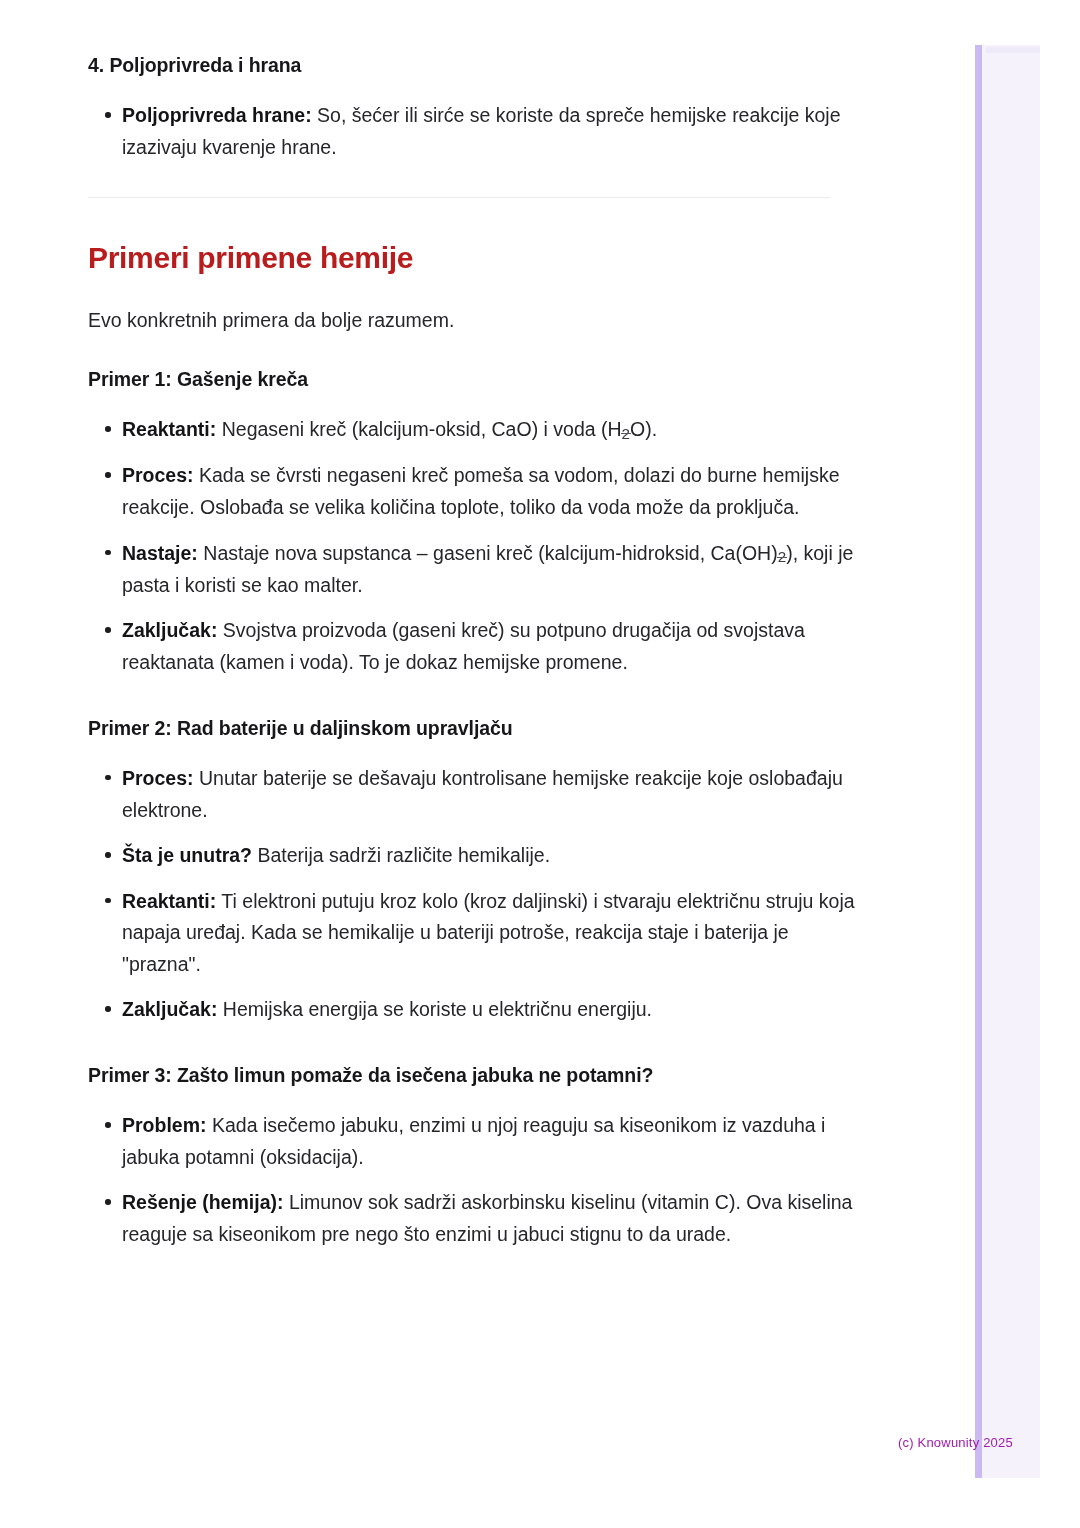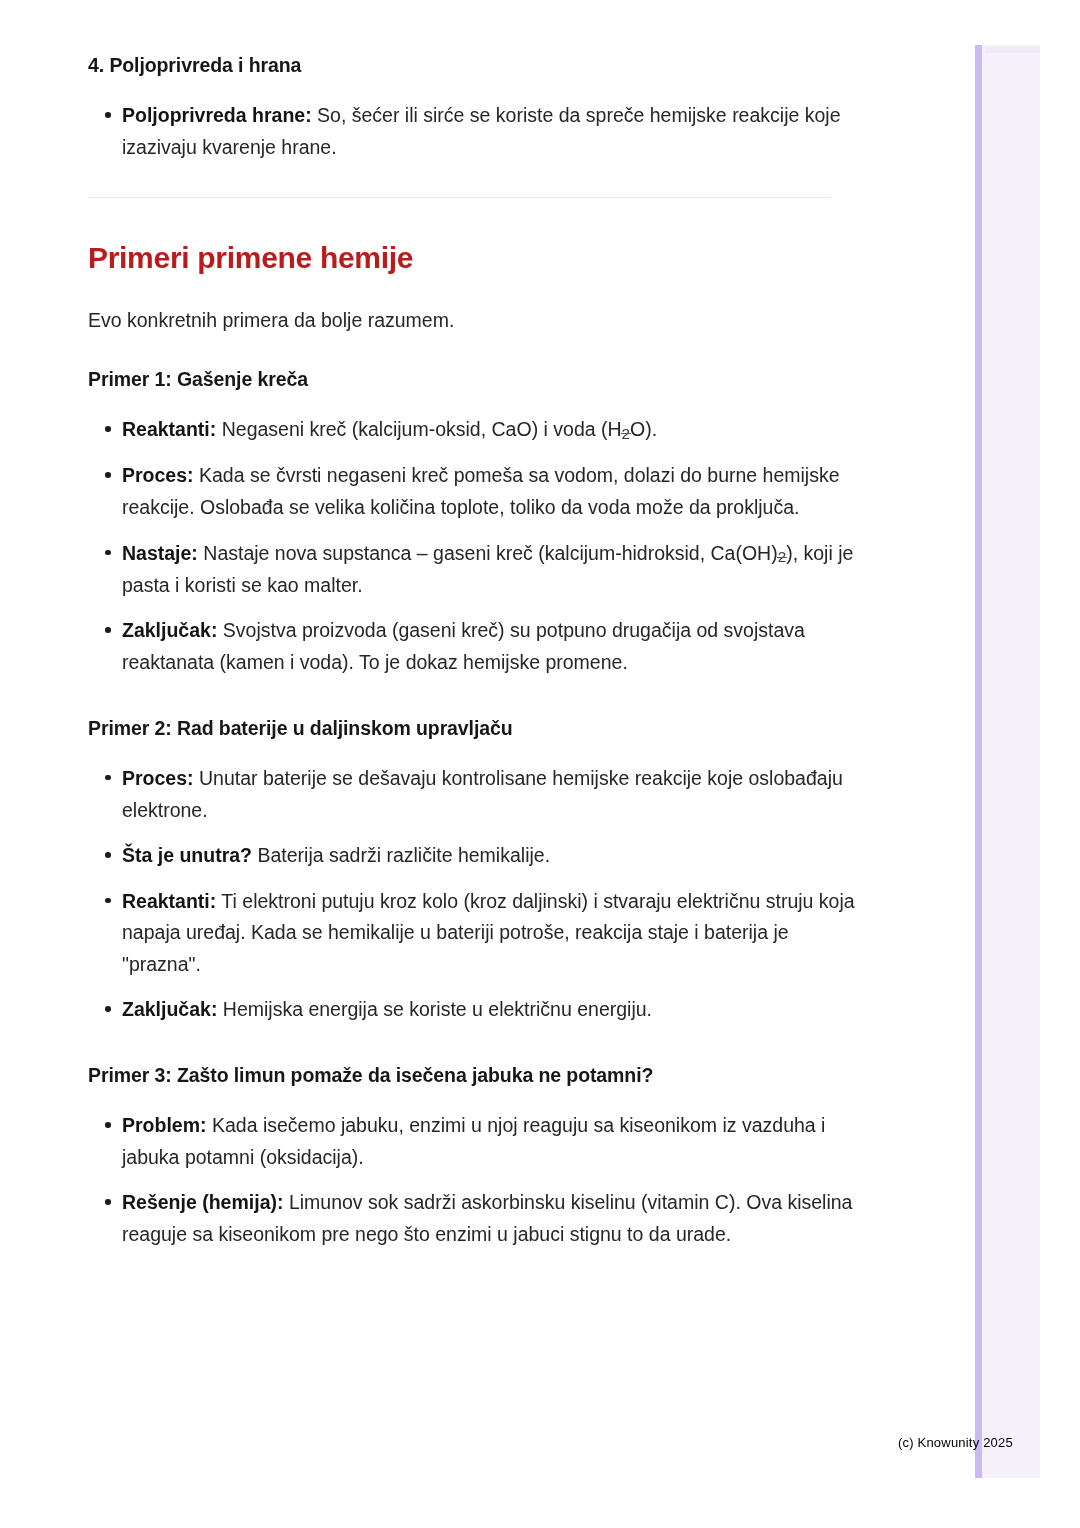--- a/index.html
+++ b/index.html
@@ -129,21 +129,21 @@
     right: -0.06em;
     top: 50%;
     border-top: 1.2px solid #55555c;
   }
 
   #watermark {
     position: absolute;
     top: 1435px;
     left: 898px;
     font-size: 13px;
-    color: #000000;
+    color: #a21caf;
     letter-spacing: 0.2px;
     white-space: nowrap;
   }
 
   .spacer-sm { height: 10px; }
 </style>
 </head>
 <body>
 
 <div id="side-panel"></div>

